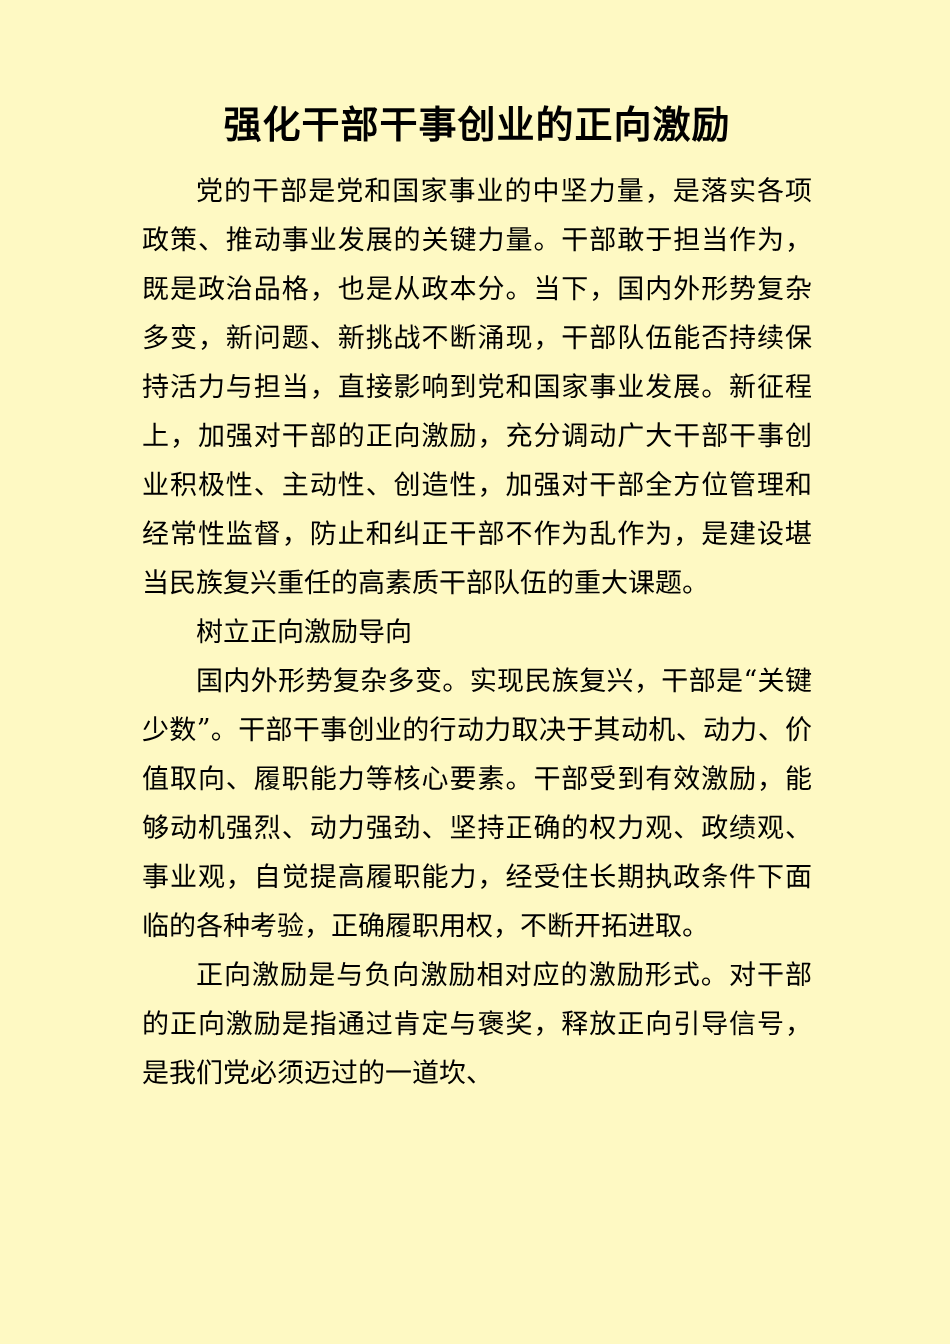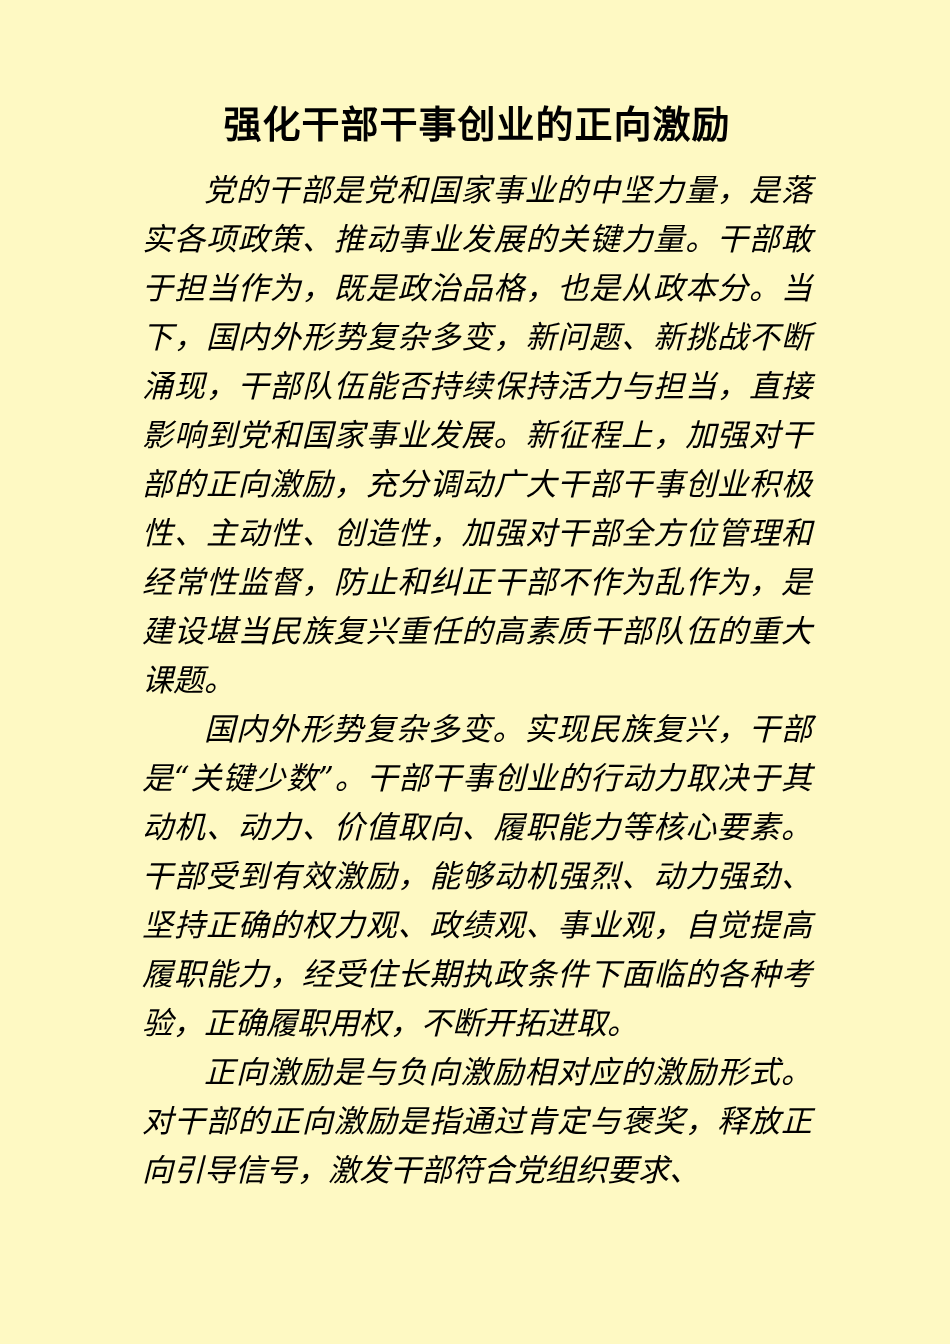--- a/index.html
+++ b/index.html
@@ -24,34 +24,34 @@
     margin: 0 0 14px 0;
     font-size: 38px;
     font-weight: 700;
     line-height: 1.45;
     text-align: center;
     letter-spacing: 1px;
     font-family: "DejaVu Serif", "Liberation Serif", serif;
   }
   .doc-body p {
     margin: 0;
-    font-size: 31px;
+    font-size: 27px;
     line-height: 49px;
     text-align: justify;
     text-indent: 2em;
     font-weight: 400;
     word-break: break-all;
     letter-spacing: 0px;
-    font-style: italic;
   }
 </style>
 </head>
 <body>
 
 <div class="page">
   <h1 class="doc-title">强化干部干事创业的正向激励</h1>
 
   <div class="doc-body">
     <p>党的干部是党和国家事业的中坚力量，是落实各项政策、推动事业发展的关键力量。干部敢于担当作为，既是政治品格，也是从政本分。当下，国内外形势复杂多变，新问题、新挑战不断涌现，干部队伍能否持续保持活力与担当，直接影响到党和国家事业发展。新征程上，加强对干部的正向激励，充分调动广大干部干事创业积极性、主动性、创造性，加强对干部全方位管理和经常性监督，防止和纠正干部不作为乱作为，是建设堪当民族复兴重任的高素质干部队伍的重大课题。</p>
+    <p>树立正向激励导向</p>
     <p>国内外形势复杂多变。实现民族复兴，干部是“关键少数”。干部干事创业的行动力取决于其动机、动力、价值取向、履职能力等核心要素。干部受到有效激励，能够动机强烈、动力强劲、坚持正确的权力观、政绩观、事业观，自觉提高履职能力，经受住长期执政条件下面临的各种考验，正确履职用权，不断开拓进取。</p>
-    <p>正向激励是与负向激励相对应的激励形式。对干部的正向激励是指通过肯定与褒奖，释放正向引导信号，激发干部符合党组织要求、</p>
+    <p>正向激励是与负向激励相对应的激励形式。对干部的正向激励是指通过肯定与褒奖，释放正向引导信号，是我们党必须迈过的一道坎、</p>
   </div>
 </div>
 
 </body></html>

